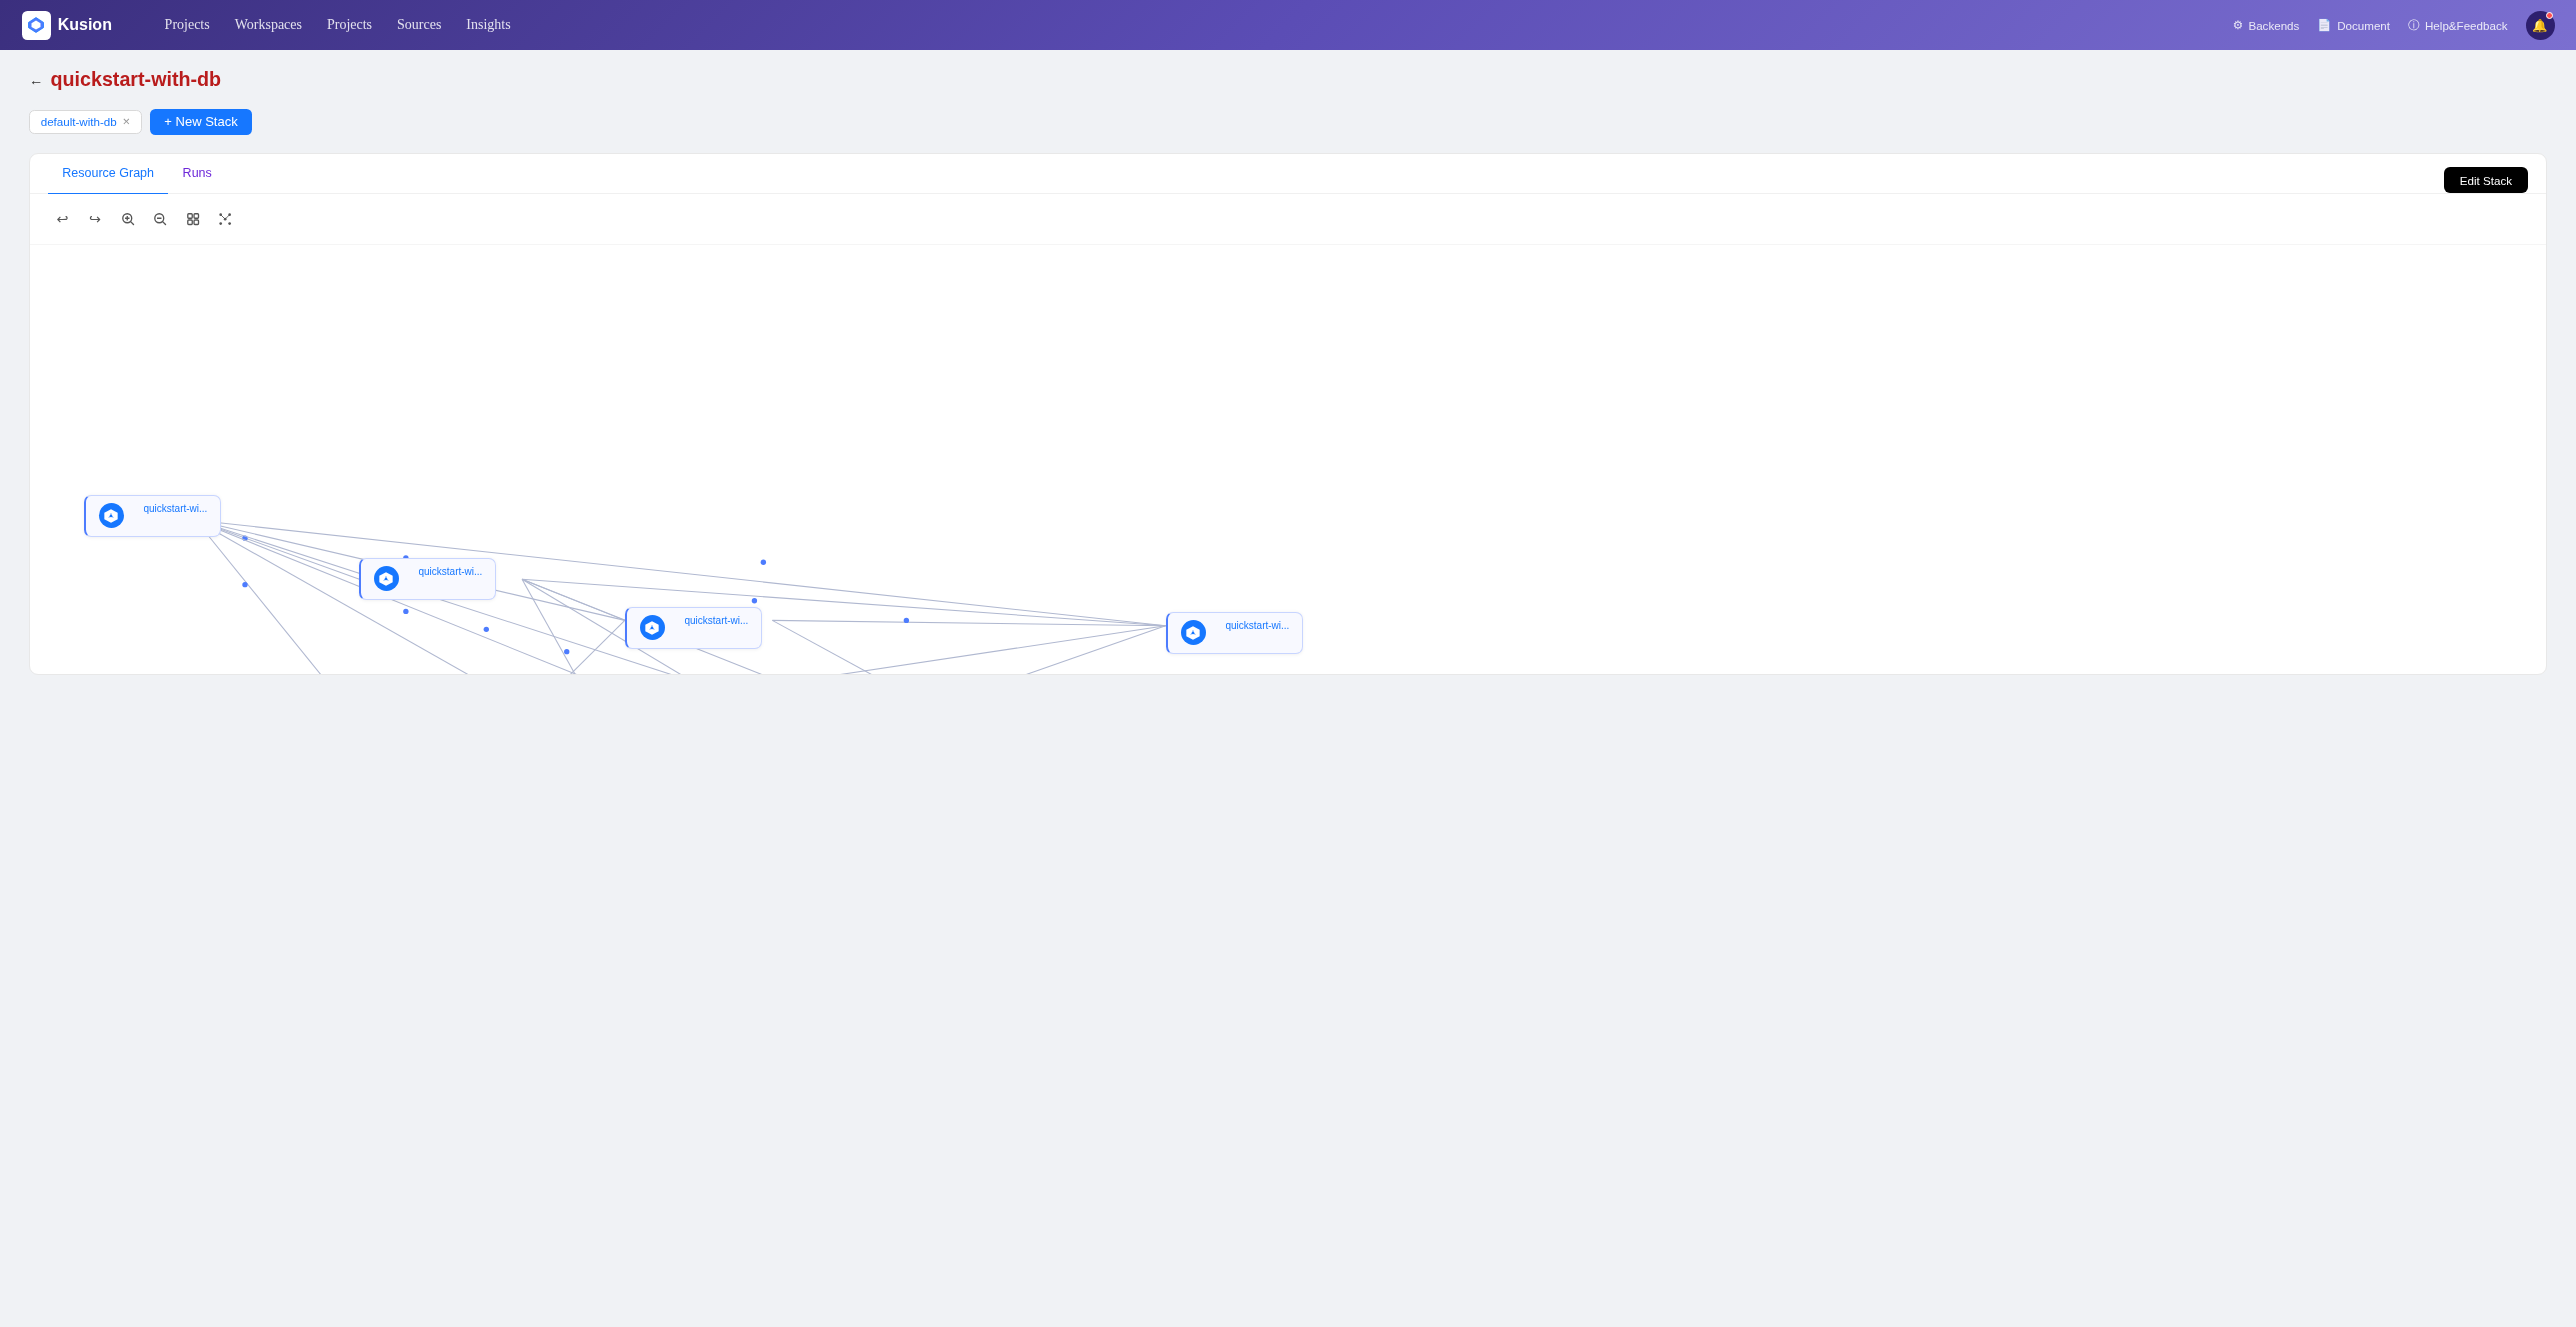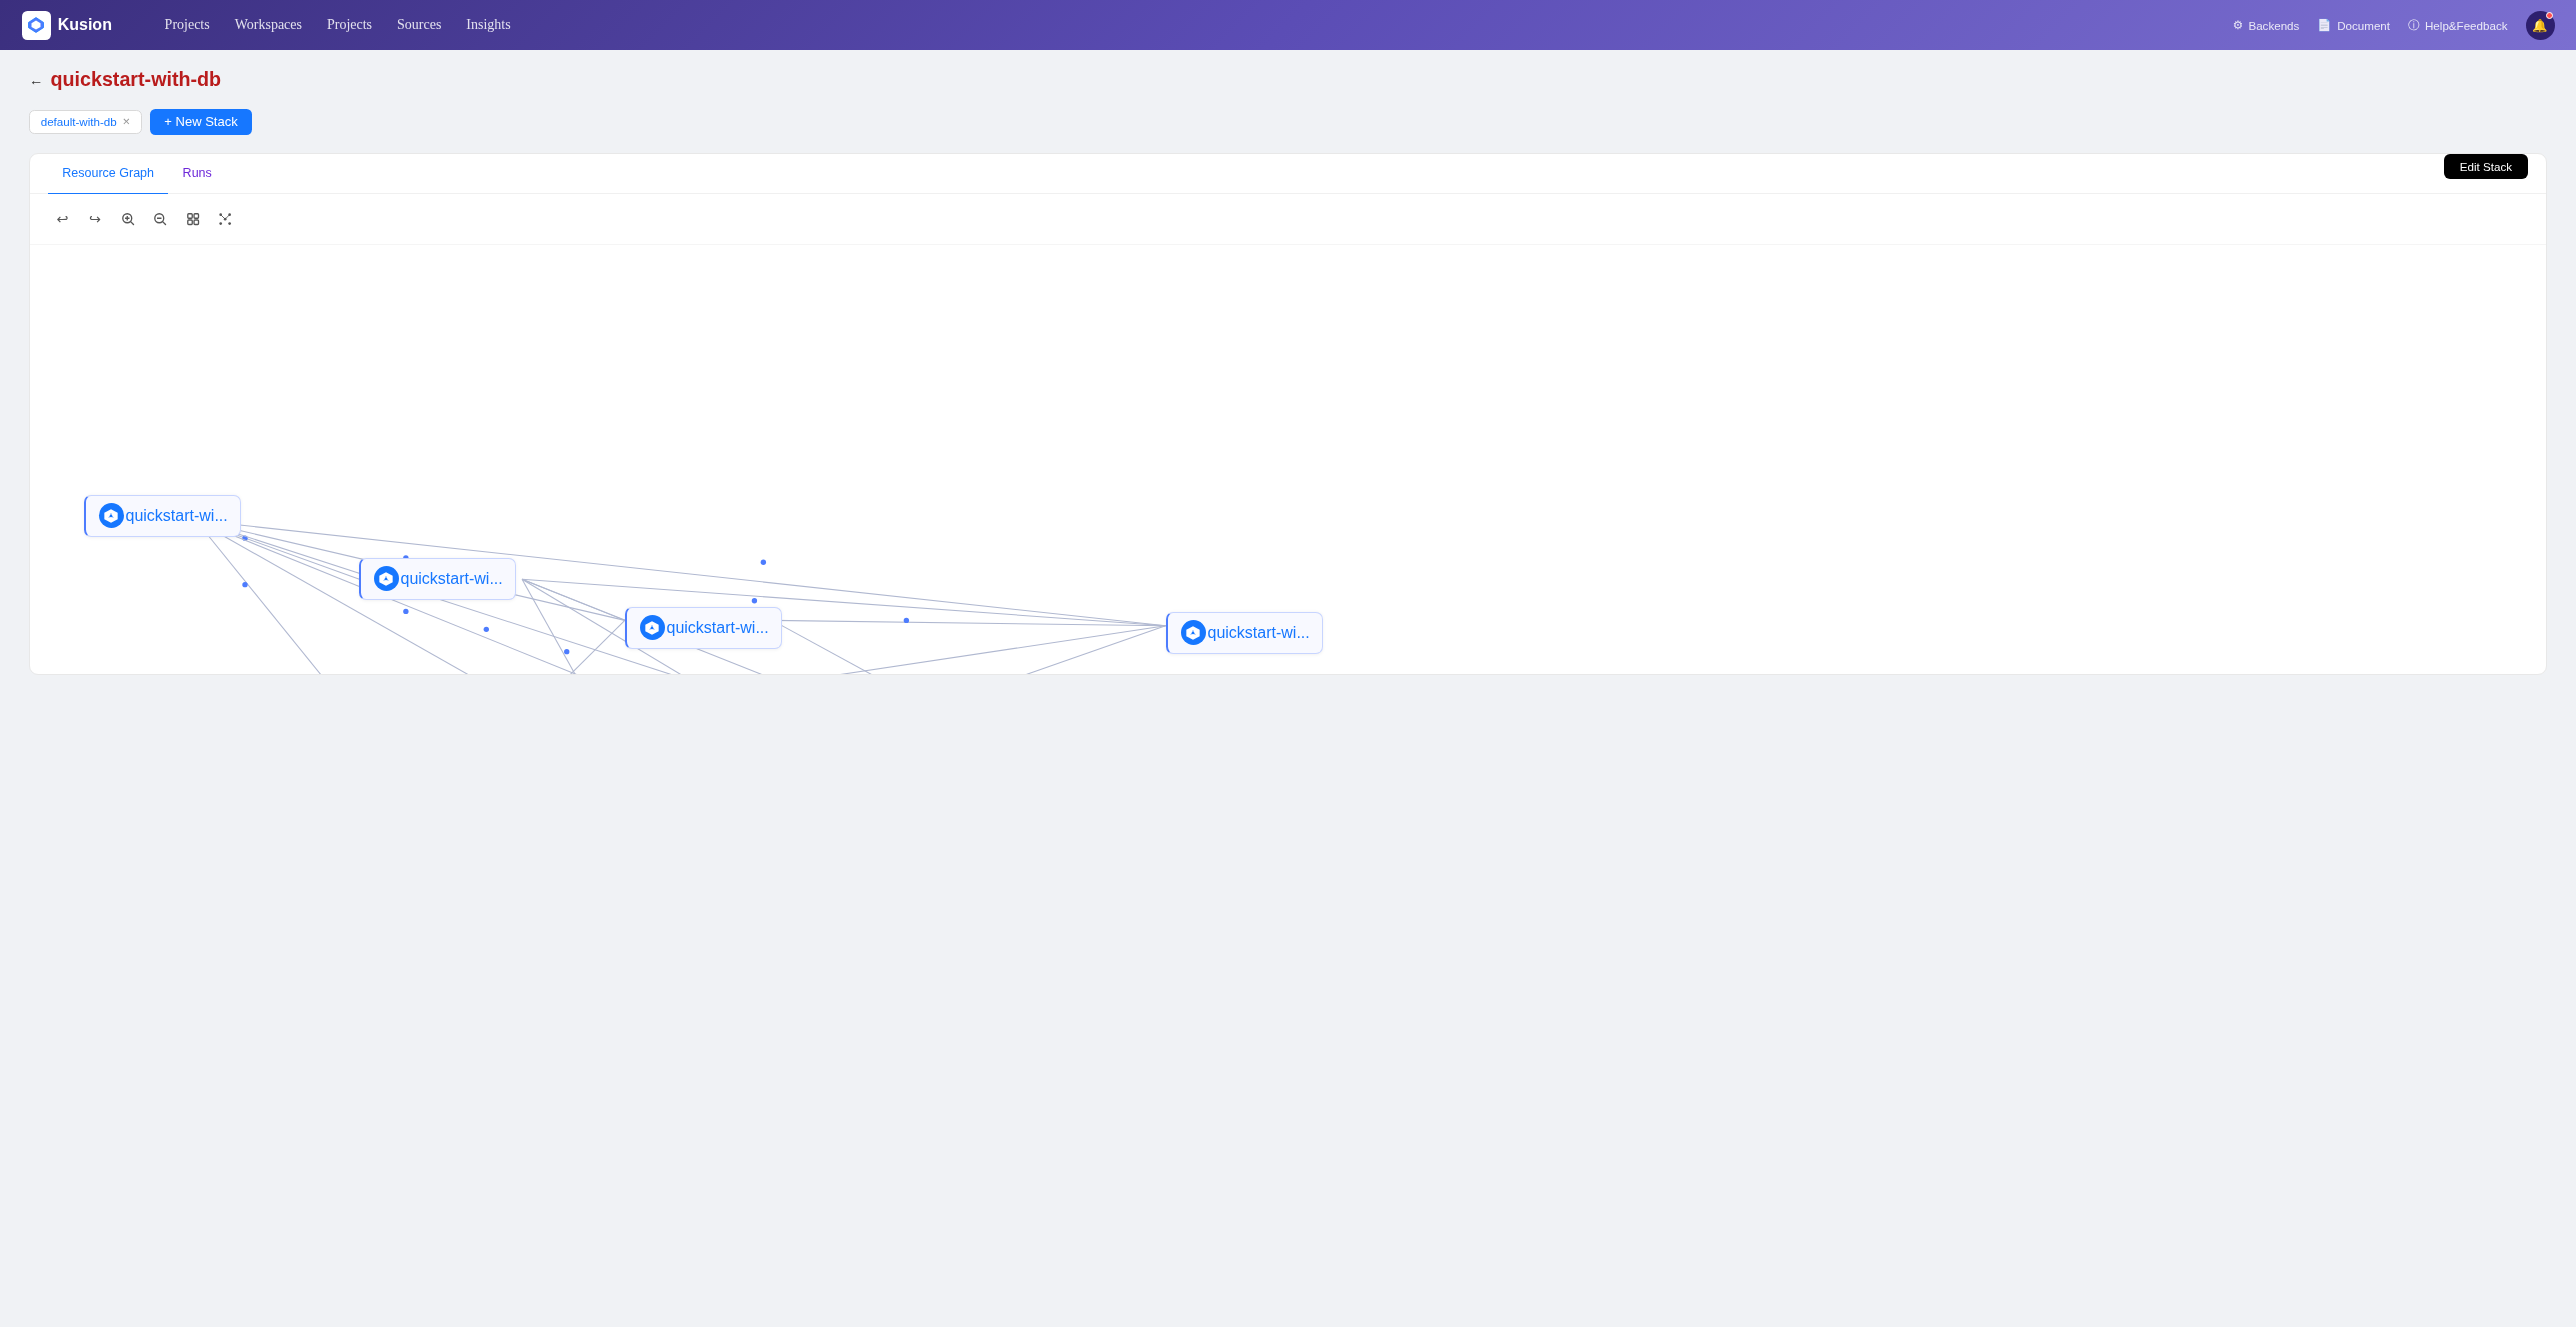--- a/index.html
+++ b/index.html
@@ -151,21 +151,21 @@
     .graph-container {
       background: white;
       border-radius: 9px;
       border: 0.9px solid #e8e8e8;
       padding: 0;
       min-height: 501px;
       overflow: hidden;
     }
     .graph-header {
       display: flex;
-      align-items: flex-start;
+      align-items: flex-end;
       justify-content: space-between;
       border-bottom: 0.9px solid #f0f0f0;
       padding: 0 18px;
     }
     .graph-tabs {
       display: flex;
       gap: 0;
     }
     .graph-tab {
       padding: 12.5px 14.3px;
@@ -218,27 +218,27 @@
       position: relative;
       width: 100%;
       height: 429px;
       overflow: hidden;
     }
 
     
     .graph-node {
       position: absolute;
       display: flex;
-      align-items: center;
-      gap: 2px;
+      align-items: flex-start;
+      gap: 20px;
       background: white;
       border: 1.3px solid #d0d7ff;
       border-radius: 7.2px;
       padding: 7.2px 12.5px;
-      font-size: 16px;
+      font-size: 10px;
       color: #1677ff;
       white-space: nowrap;
       z-index: 2;
       box-shadow: 0 0.9px 3.6px rgba(0,0,0,0.06);
     }
     .graph-node.group-node {
       border: 1.8px solid #c8d5ff;
       border-left: 2.7px solid #4d7cfe;
       background: #f8f9ff;
       border-radius: 7.2px;

